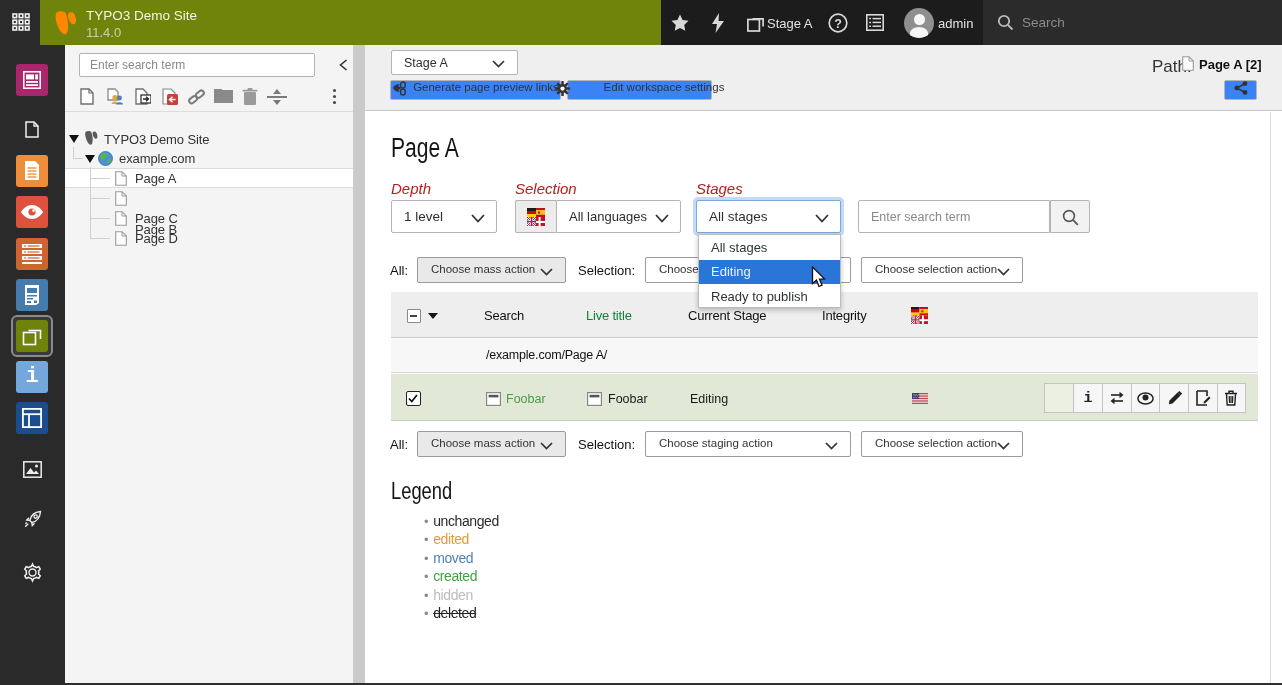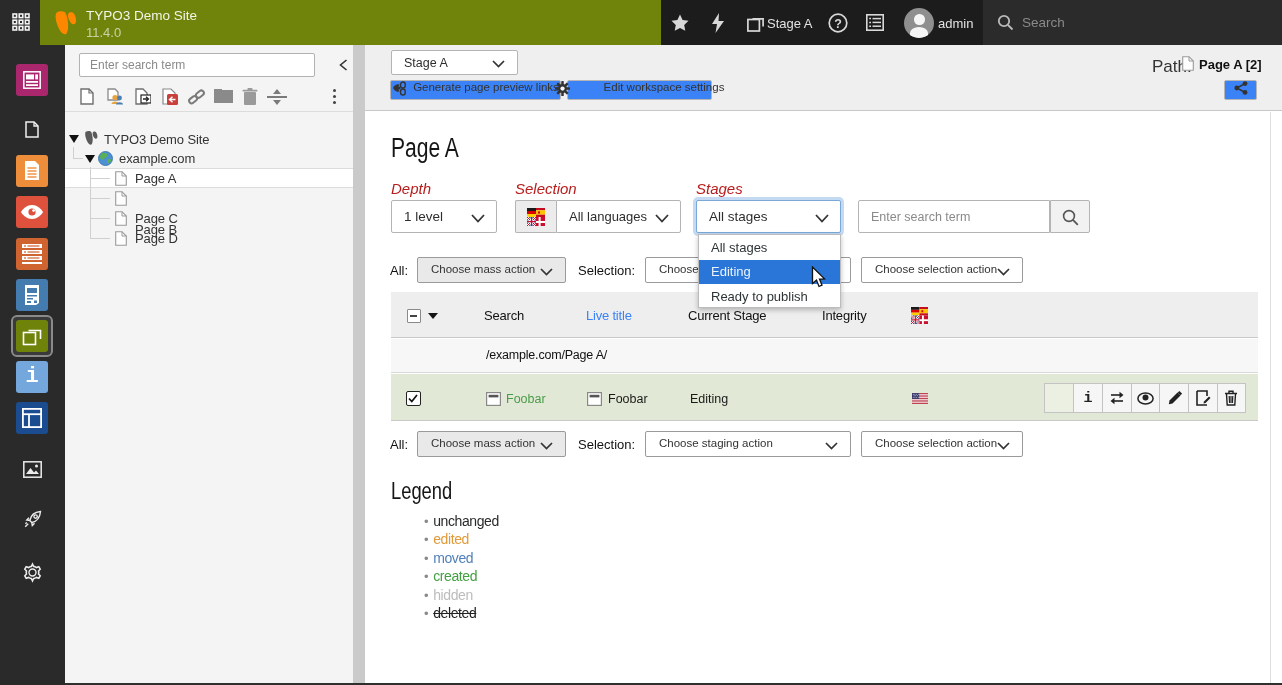--- a/index.html
+++ b/index.html
@@ -453,21 +453,21 @@
 <div class="abs trow" style="top:339px; height:34px; background:#f7f7f7; border-bottom:1px solid #d9d9d9;"></div>
 <div class="abs trow" style="top:374px; height:47px; background:#e1e8d5; border-bottom:1px solid #c9c9c9;"></div>
 
 <div class="abs" style="left:407px; top:309px; width:14px; height:14px; background:#fff; border:1.5px solid #8a8a8a; border-radius:1px;">
   <div class="abs" style="left:2.4px; top:4.6px; width:6.5px; height:2px; background:#444;"></div>
 </div>
 <svg class="abs" style="left:428px; top:313px;" width="10" height="6" viewBox="0 0 10 6">
     <path d="M0 0 H10 L5 6 Z" fill="#151515"></path>
   </svg>
 <div class="abs bold" style="left:484px; top:308px; font-size:13px; letter-spacing:-0.2px; color:#111;">Search</div>
-<div class="abs bold" style="left:586px; top:308px; font-size:13px; letter-spacing:-0.2px; color:#3b82f6;">Live title</div>
+<div class="abs bold" style="left:586px; top:308px; font-size:13px; letter-spacing:-0.2px; color:#15803d;">Live title</div>
 <div class="abs bold" style="left:688px; top:308px; font-size:13px; letter-spacing:-0.2px; color:#111;">Current Stage</div>
 <div class="abs bold" style="left:822px; top:308px; font-size:13px; letter-spacing:-0.2px; color:#111;">Integrity</div>
 <svg class="abs" style="left:911px; top:307px;" width="17" height="17" viewBox="0 0 18 18">
   <rect x="0" y="0" width="9" height="3" fill="#1a1a1a"></rect>
     <rect x="0" y="3" width="9" height="3" fill="#dd0000"></rect>
     <rect x="0" y="6" width="9" height="3" fill="#ffce00"></rect>
   <rect x="9" y="0" width="9" height="2.3" fill="#c60b1e"></rect>
     <rect x="9" y="2.3" width="9" height="4.4" fill="#ffc400"></rect>
     <rect x="9" y="6.7" width="9" height="2.3" fill="#c60b1e"></rect>
   <rect x="11" y="3.4" width="2" height="2.2" fill="#c60b1e"></rect>

